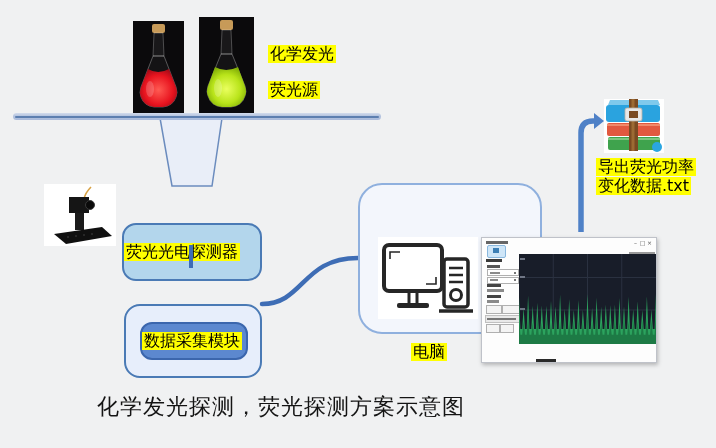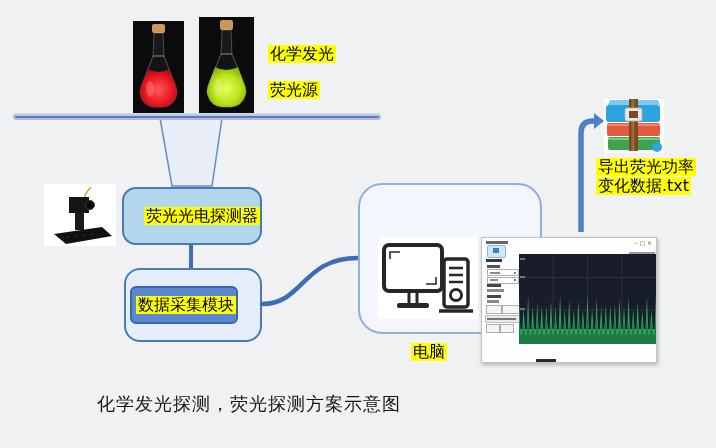--- a/index.html
+++ b/index.html
@@ -6,37 +6,37 @@
   body{font-family:"DejaVu Sans","Liberation Sans",sans-serif;}
   .stage{position:relative;width:716px;height:448px;background:#f0f1f2;overflow:hidden;}
   .abs{position:absolute;}
   .hl{background:var(--hl,#ffff00);color:#000;font-size:16px;line-height:1.15;padding:0 2px;white-space:nowrap;}
   .photo{background:#0b0a0c;}
   
   .tablebar{left:13px;top:113px;width:368px;height:7px;border-radius:4px;
     background:linear-gradient(180deg,#d3dcec 0%,#b6c5e0 40%,#a9badb 100%);}
   .tablebar .mid{position:absolute;left:2px;right:2px;top:3px;height:2px;background:#5d7fb0;border-radius:2px;}
   
-  .node{border:2px solid #4a7ab5;display:flex;align-items:center;justify-content:flex-end;box-sizing:border-box;}
+  .node{border:2px solid #4a7ab5;display:flex;align-items:center;justify-content:flex-start;box-sizing:border-box;margin-top:36px;}
   .box1{left:122px;top:187px;width:140px;height:58px;border-radius:14px;background:#b3d6ec;}
   .box2o{left:124px;top:268px;width:138px;height:74px;border-radius:16px;background:#e7eefb;}
-  .box2i{left:130px;top:286px;width:108px;height:38px;border-radius:6px;background:#5c88cf;border-color:#3b66ad;}
+  .box2i{left:140px;top:286px;width:108px;height:38px;border-radius:12px;background:#5c88cf;border-color:#3b66ad;}
   .pcbox{left:358px;top:183px;width:180px;height:147px;border-radius:24px;background:#f3f6fc;border:2.5px solid #8fb0de;}
   .graybox{left:368px;top:190px;width:148px;height:35px;border-radius:8px;background:#7f7f7f;border:2px solid #3f3f3f;}
   .vconn{left:189px;top:245px;width:4px;height:23px;background:#3e6db5;}
   .whitepanel{background:#ffffff;}
   
   .softwin{left:481px;top:237px;width:176px;height:126px;background:#fdfdfd;border:1px solid #bfc2c9;
     box-shadow:1px 2px 4px rgba(0,0,0,.25);box-sizing:border-box;}
   .m{position:absolute;background:#8a8a8a;}
   .winctl{position:absolute;top:1px;width:7px;height:7px;font-size:6px;line-height:7px;text-align:center;color:#555;}
   .ddl{position:absolute;width:30px;height:5px;border:1px solid #b0b0b0;background:#fff;}
   .sbtn{position:absolute;border:1px solid #b0b0b0;background:#f4f4f4;}
   .chart{position:absolute;left:37px;top:16px;width:137px;height:90px;}
-  .caption{left:97px;top:392px;font-size:18px;letter-spacing:1px;color:#141414;white-space:nowrap;}
+  .caption{left:97px;top:392px;font-size:22px;letter-spacing:1px;color:#141414;white-space:nowrap;}
 </style>
 </head>
 <body>
 
 <div class="stage" style="background: rgb(240, 241, 242);">
 
   <svg class="abs" style="left:155px;top:116px;" width="72" height="72">
     <polygon points="5,2 67,2 57,70 17,70" fill="#e9eef8" stroke="#6b8cbe" stroke-width="1.5"></polygon>
   </svg>
 

